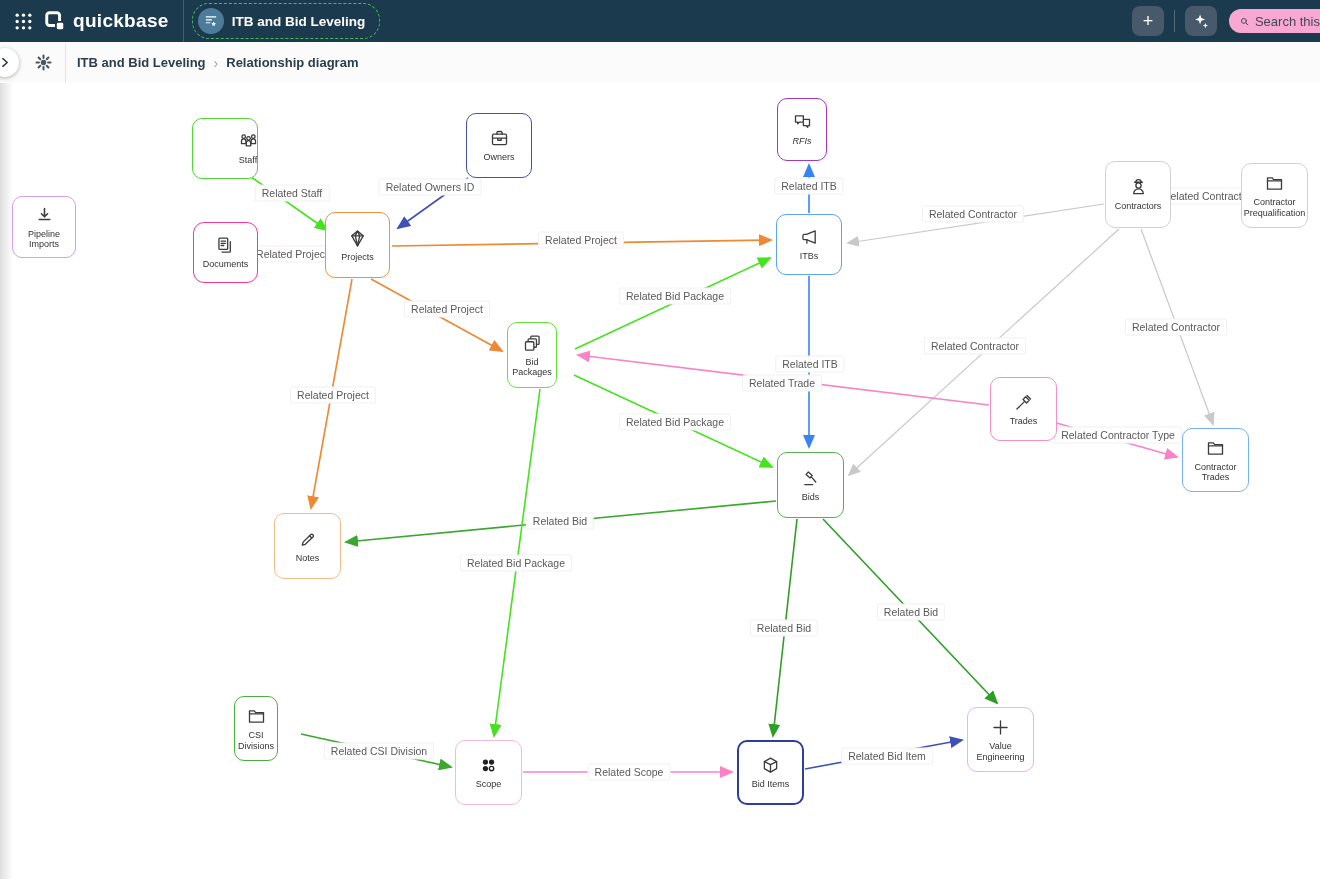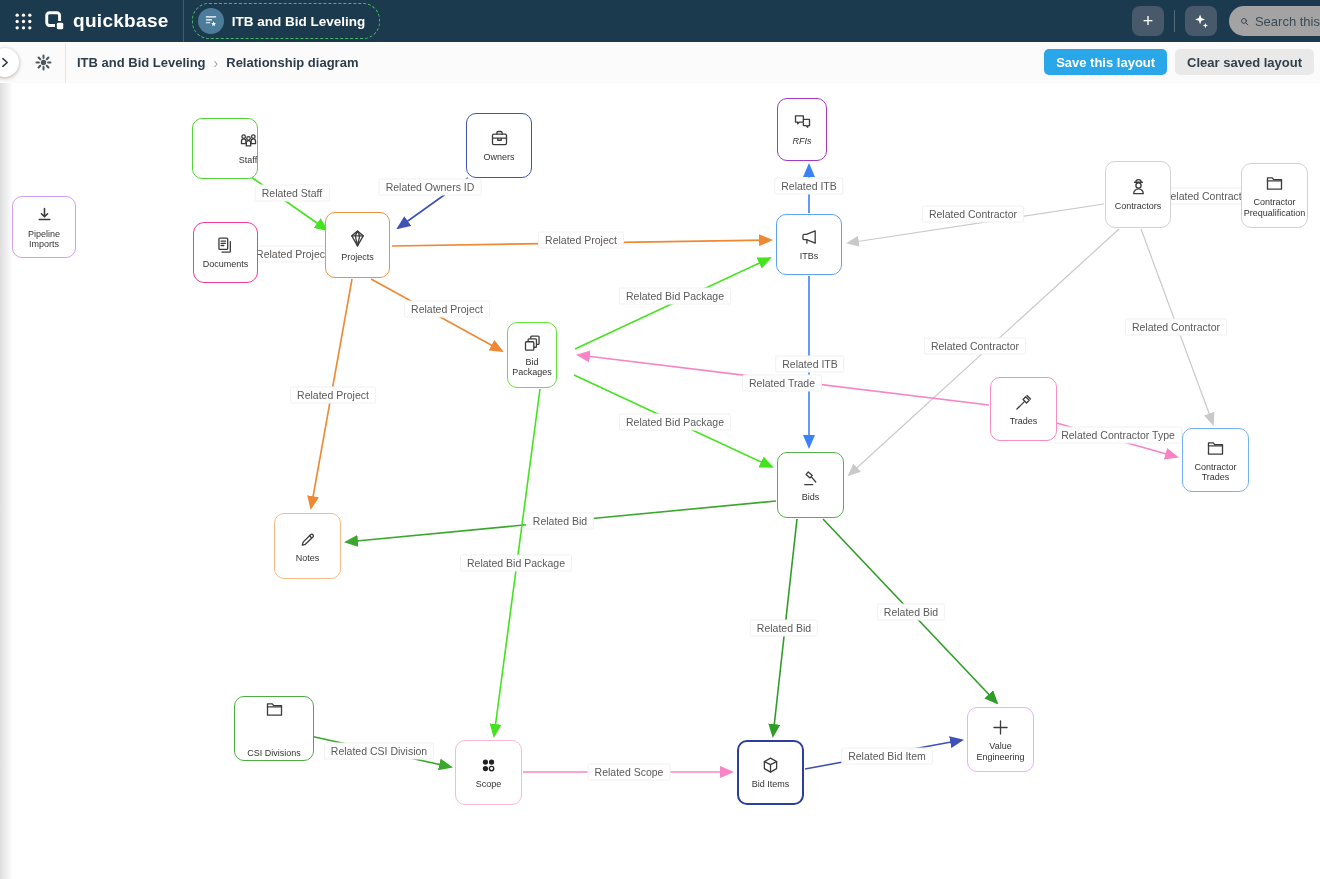--- a/index.html
+++ b/index.html
@@ -9,21 +9,21 @@
   .grid-btn{width:30px;height:30px;margin-left:8px;display:flex;align-items:center;justify-content:center;cursor:pointer;}
   .logo{display:flex;align-items:center;gap:7px;margin-left:6px;}
   .logo-text{font-size:19px;font-weight:bold;letter-spacing:.3px;color:#fff;}
   .tb-divider{width:1px;height:42px;background:rgba(255,255,255,.18);margin:0 0 0 14px;}
   .app-tab{display:flex;align-items:center;gap:8px;margin-left:8px;padding:4px 14px 4px 5px;border:1px dashed #49b864;border-radius:17px;cursor:pointer;}
   .app-badge{width:26px;height:26px;border-radius:50%;background:#4d7c9a;display:flex;align-items:center;justify-content:center;}
   .app-tab-label{font-size:13.5px;font-weight:bold;color:#fff;white-space:nowrap;}
   .topbar-right{position:absolute;right:0;top:0;height:42px;display:flex;align-items:center;}
   .sq-btn{width:32px;height:30px;border-radius:8px;background:#47596a;color:#fff;display:flex;align-items:center;justify-content:center;font-size:18px;cursor:pointer;}
   .tb-divider2{width:1px;height:22px;background:rgba(255,255,255,.25);margin:0 10px;}
-  .searchbox{margin-left:12px;width:80px;height:30px;background:#a3a3a3;border-radius:15px 0 0 15px;display:flex;align-items:center;gap:6px;padding-left:11px;overflow:hidden;white-space:nowrap;cursor:text;}
+  .searchbox{margin-left:12px;width:80px;height:24px;background:#f9a8d4;border-radius:15px 0 0 15px;display:flex;align-items:center;gap:6px;padding-left:11px;overflow:hidden;white-space:nowrap;cursor:text;}
   .search-text{font-size:13px;color:#3c4a55;}
   
   .toolbar{position:relative;height:41px;background:#fbfbfb;display:flex;align-items:center;}
   .expand-btn{position:absolute;left:-10px;top:6px;width:29px;height:29px;border-radius:50%;background:#fff;box-shadow:0 1px 4px rgba(0,0,0,.3);display:flex;align-items:center;justify-content:center;cursor:pointer;}
   .gear{margin-left:34px;display:flex;align-items:center;cursor:pointer;}
   .tl-divider{width:1px;height:40px;background:#e4e4e4;margin-left:12px;}
   .breadcrumb{display:flex;align-items:center;gap:8px;margin-left:11px;font-size:13px;font-weight:bold;color:#2e3d4a;}
   .crumb-sep{color:#9aa5ad;font-size:14px;font-weight:normal;}
   .crumb{cursor:pointer;}
   .toolbar-right{position:absolute;right:6px;top:7px;display:flex;gap:8px;}
@@ -105,24 +105,20 @@
     <svg width="19" height="19" viewBox="0 0 24 24" stroke="#4c555c" stroke-width="2.6" fill="none" stroke-linecap="round">
       <circle cx="12" cy="12" r="3.4" fill="#4c555c" stroke="none"></circle>
       <path d="M12 3.2v3M12 17.8v3M3.2 12h3M17.8 12h3M5.8 5.8l2.1 2.1M16.1 16.1l2.1 2.1M5.8 18.2l2.1-2.1M16.1 7.9l2.1-2.1"></path>
     </svg>
   </div>
   <div class="tl-divider"></div>
   <div class="breadcrumb">
     <span class="crumb">ITB and Bid Leveling</span>
     <span class="crumb-sep">›</span>
     <span class="crumb">Relationship diagram</span>
-  </div>
-  <div class="toolbar-right">
-    <button class="btn btn-save">Save this layout</button>
-    <button class="btn btn-clear">Clear saved layout</button>
   </div>
 </div>
 
 <div class="canvas">
   <div class="left-shade"></div>
 
   <svg class="edges-svg" width="1320" height="796">
     <defs>
       <marker id="ar-g1" markerUnits="userSpaceOnUse" markerWidth="14" markerHeight="12" refX="12" refY="6" orient="auto">
           <path d="M0 0L14 6L0 12z" fill="#45e21f"></path>
@@ -300,21 +296,21 @@
     </svg>
     <div class="nlabel">Bids</div>
   </div>
   <div class="node" style="left: 274px; top: 430px; width: 67px; height: 66px; border-color: rgb(245, 188, 136);">
     <svg viewBox="0 0 24 24">
       <path d="M6 18.5l1-3.5L15.5 6.5a1.9 1.9 0 0 1 2.7 2.7L9.5 17.5z"></path>
         <path d="M14.3 7.7l2.3 2.3"></path>
     </svg>
     <div class="nlabel">Notes</div>
   </div>
-  <div class="node" style="left: 234px; top: 613px; width: 80px; height: 65px; border-color: rgb(76, 174, 63); justify-content: space-between;">
+  <div class="node" style="left: 234px; top: 613px; width: 44px; height: 65px; border-color: rgb(76, 174, 63);">
     <svg viewBox="0 0 24 24">
       <path d="M4 18.5V5.5h5.5l1.5 2h9v11z"></path>
         <path d="M4 9h16"></path>
     </svg>
     <div class="nlabel">CSI Divisions</div>
   </div>
   <div class="node" style="left: 455px; top: 657px; width: 67px; height: 65px; border-color: rgb(249, 184, 216);">
     <svg viewBox="0 0 24 24">
       <circle cx="8.5" cy="8" r="3" fill="#222" stroke="none"></circle>
         <circle cx="15.5" cy="8" r="3" fill="#222" stroke="none"></circle>

